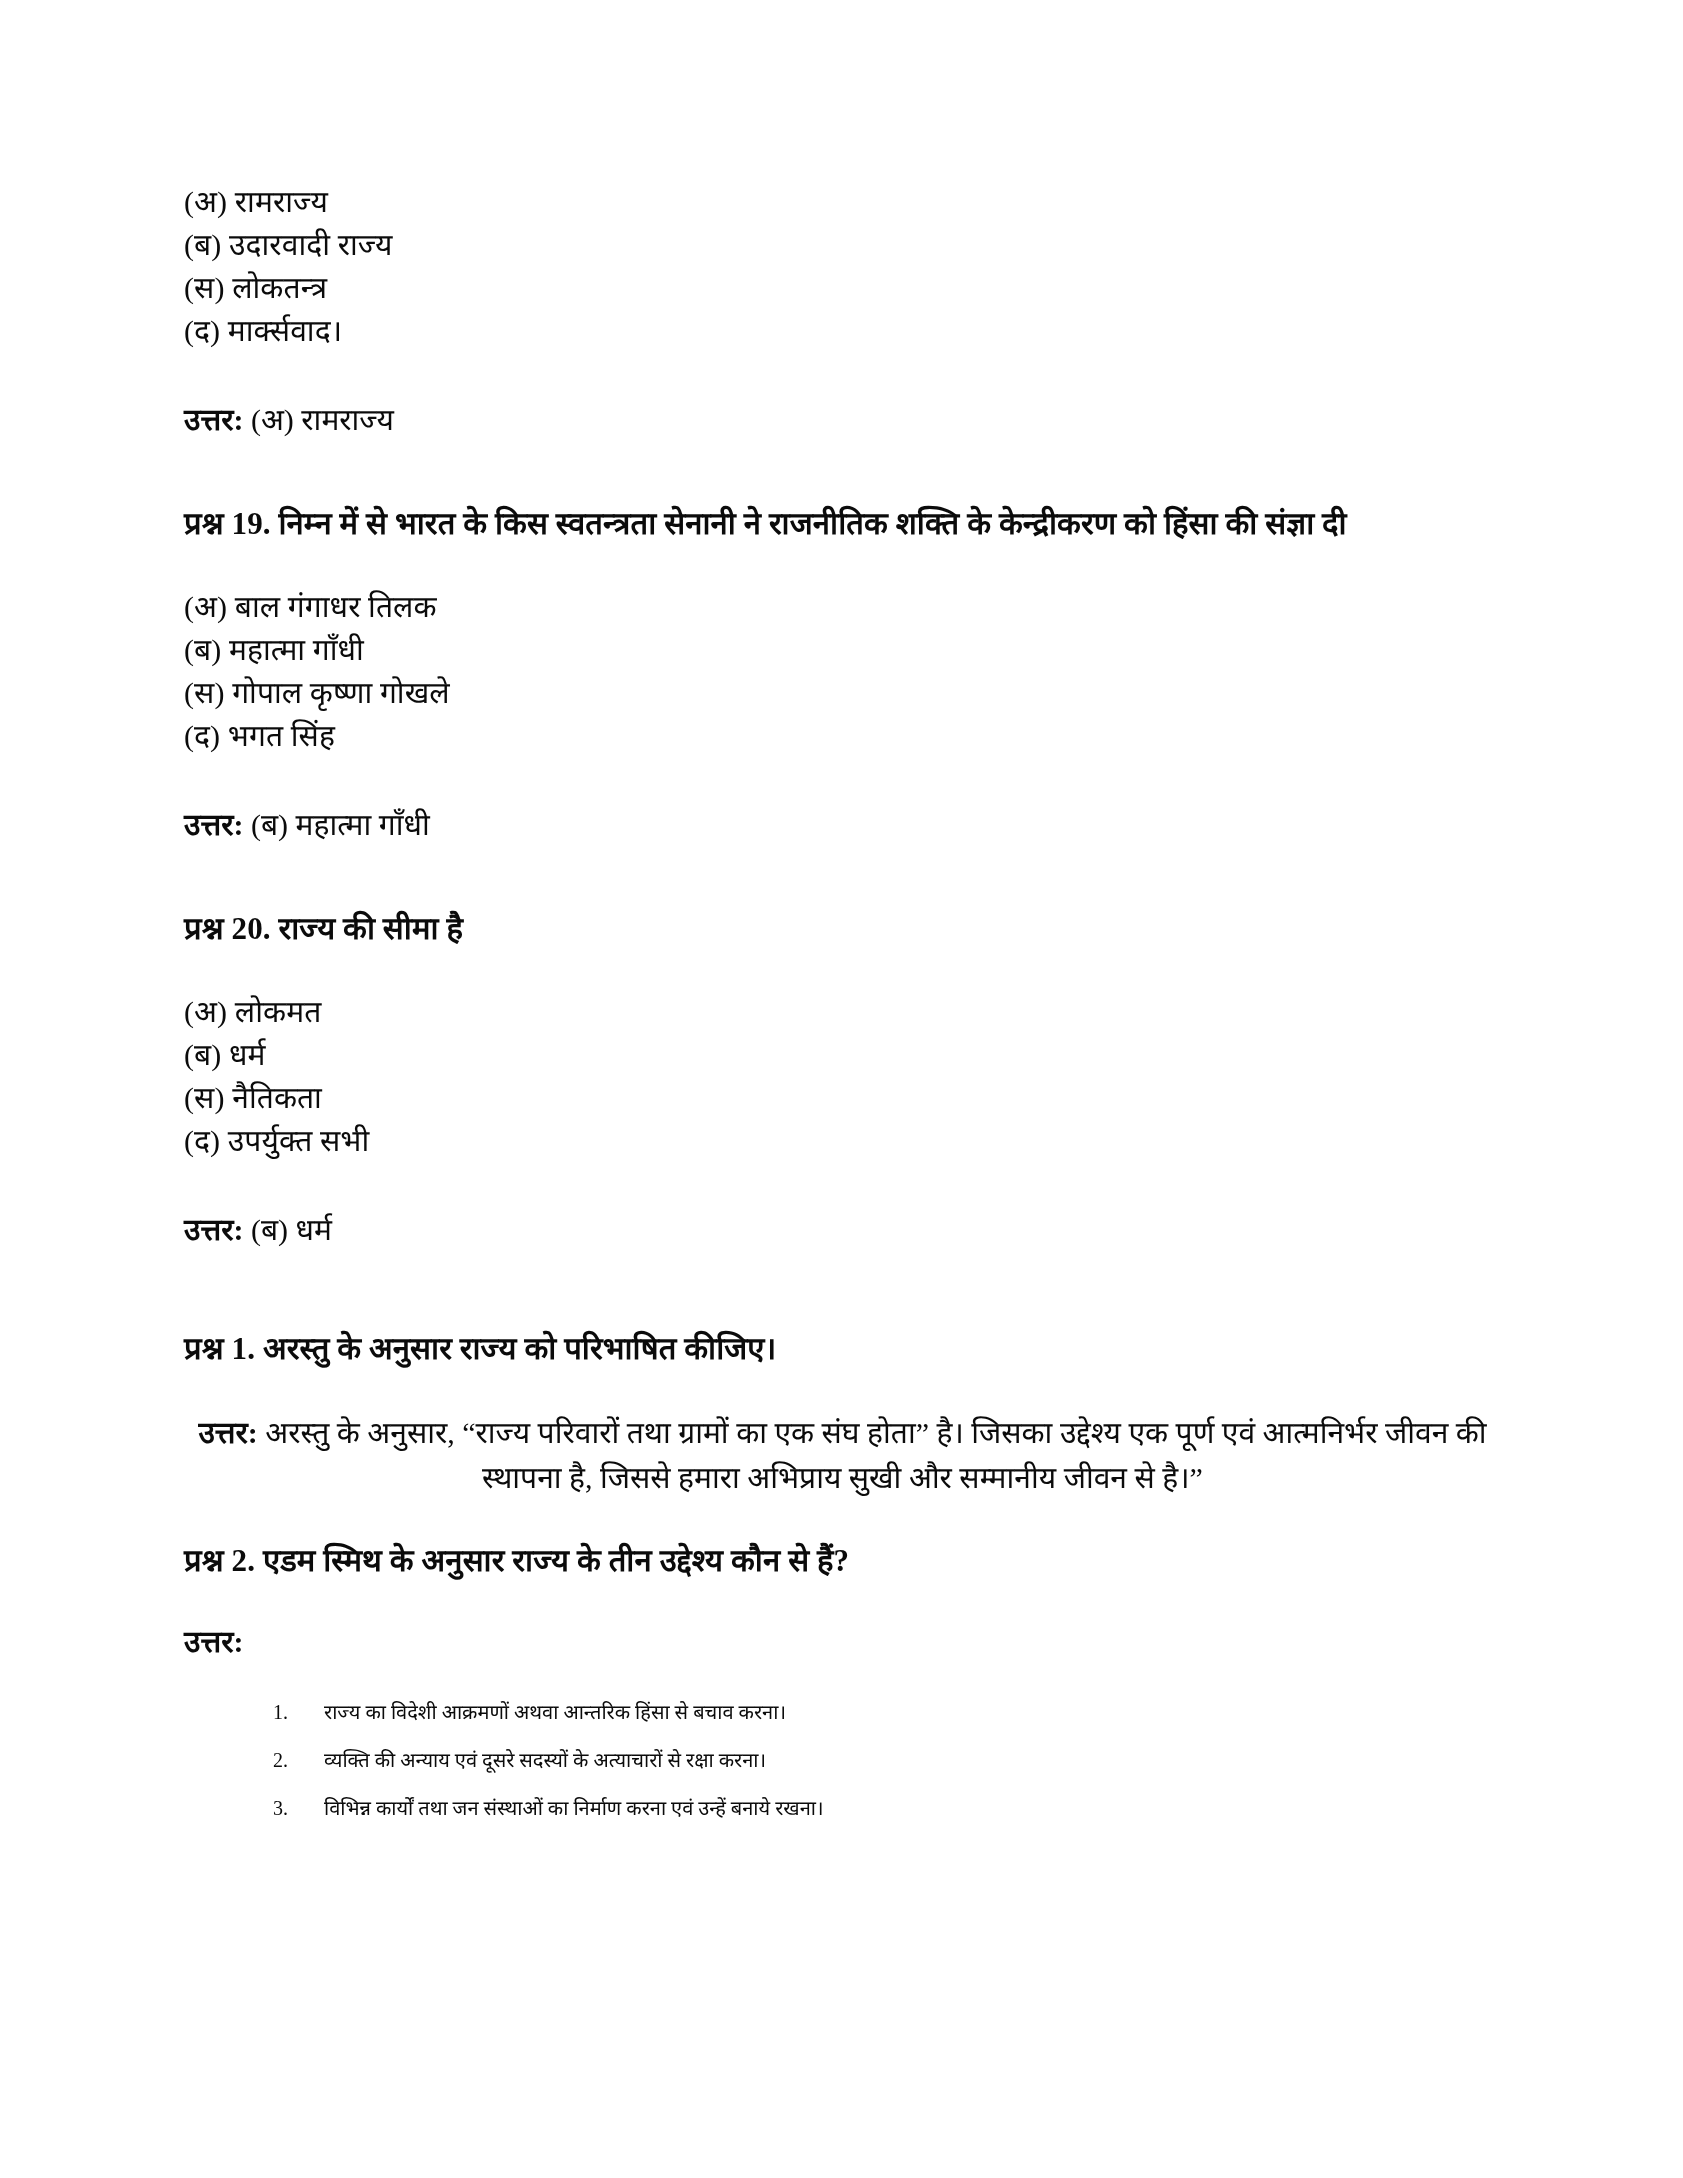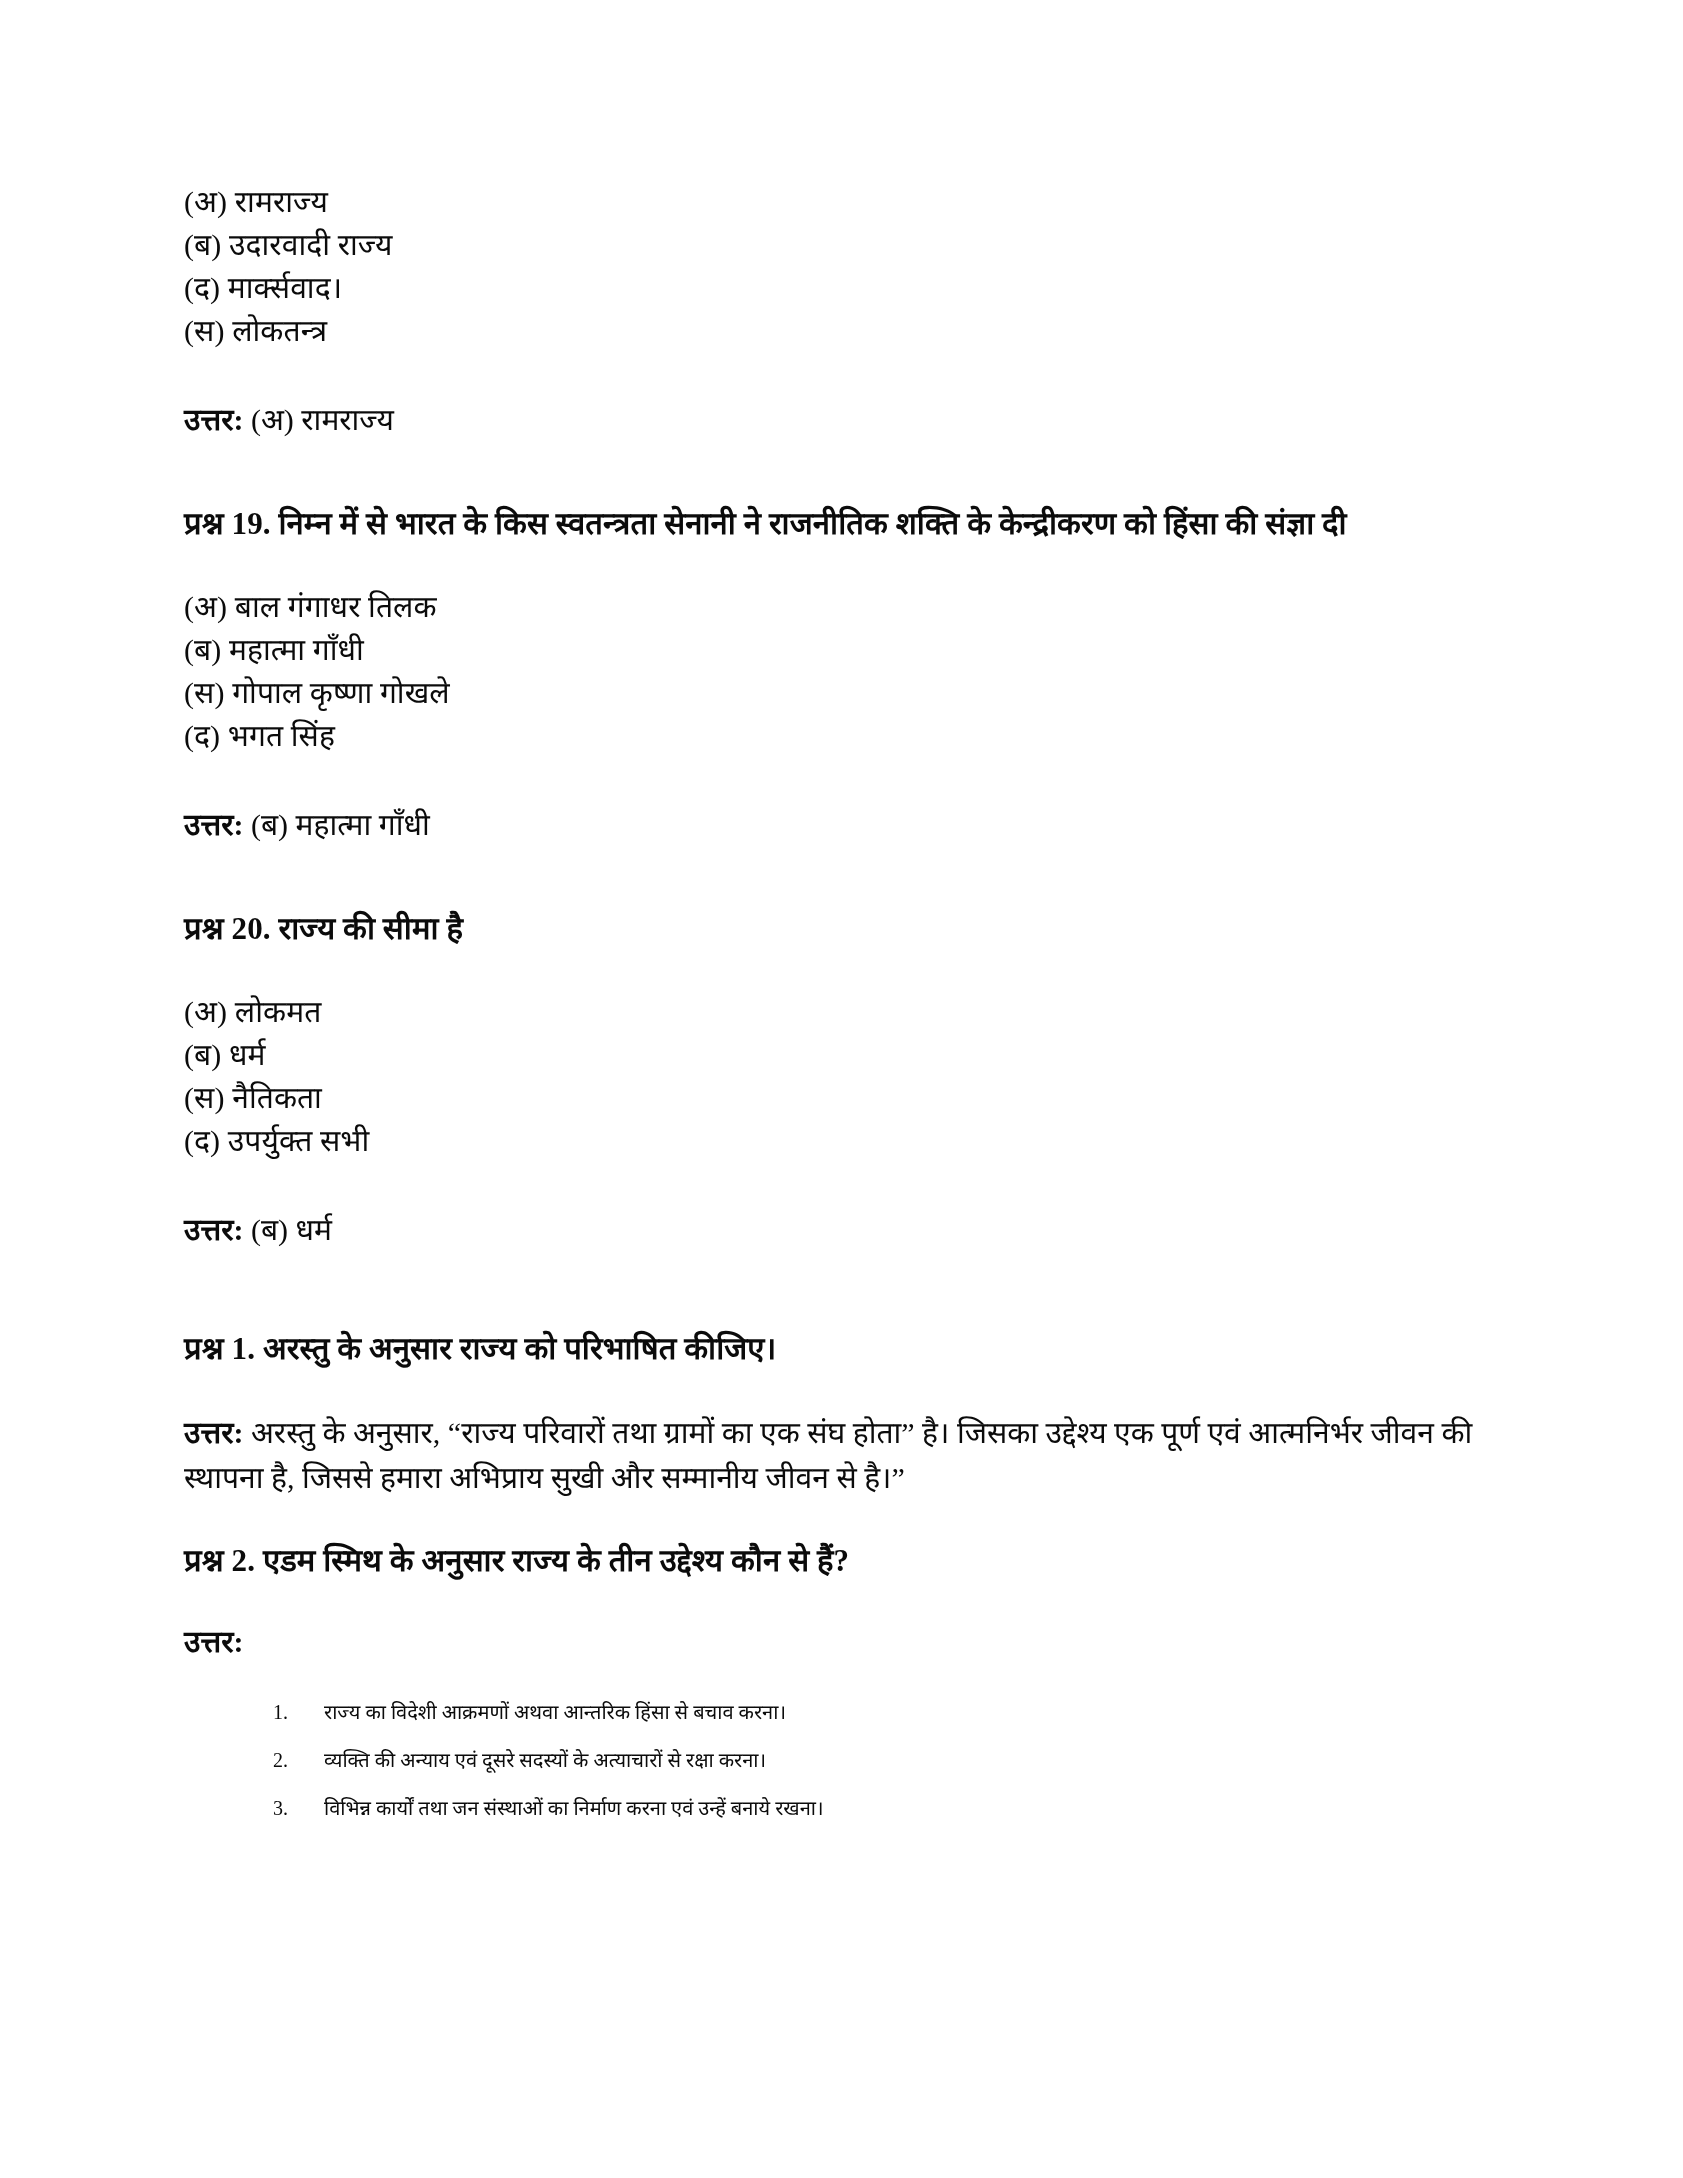--- a/index.html
+++ b/index.html
@@ -59,21 +59,21 @@
     text-align: center;
     font-weight: 700;
     font-size: 43px;
     line-height: 55px;
     letter-spacing: 0.3px;
   }
 
   .para {
     font-size: 30px;
     line-height: 45px;
-    text-align: left;
+    text-align: center;
   }
   .para .lbl {
     font-weight: 700;
   }
 
   .num-list {
     margin: 0;
     padding: 0 0 0 89px;
     list-style: none;
     counter-reset: numitem;
@@ -102,22 +102,22 @@
 </style>
 </head>
 <body style="background: rgb(255, 255, 255);">
 
 <div class="page" style="background: rgb(255, 255, 255); color: rgb(11, 11, 11);">
   <div class="content">
 
     <ul class="opt-list">
       <li class="opt">(अ) रामराज्य</li>
       <li class="opt">(ब) उदारवादी राज्य</li>
+      <li class="opt">(स) लोकतन्त्र</li>
       <li class="opt">(द) मार्क्सवाद।</li>
-      <li class="opt">(स) लोकतन्त्र</li>
     </ul>
 
     <div class="gap-l"></div>
 
     <div class="answer-line">
       <span class="lbl">उत्तर:</span><span> (अ) रामराज्य</span>
     </div>
 
     <div class="gap-xl"></div>
 

